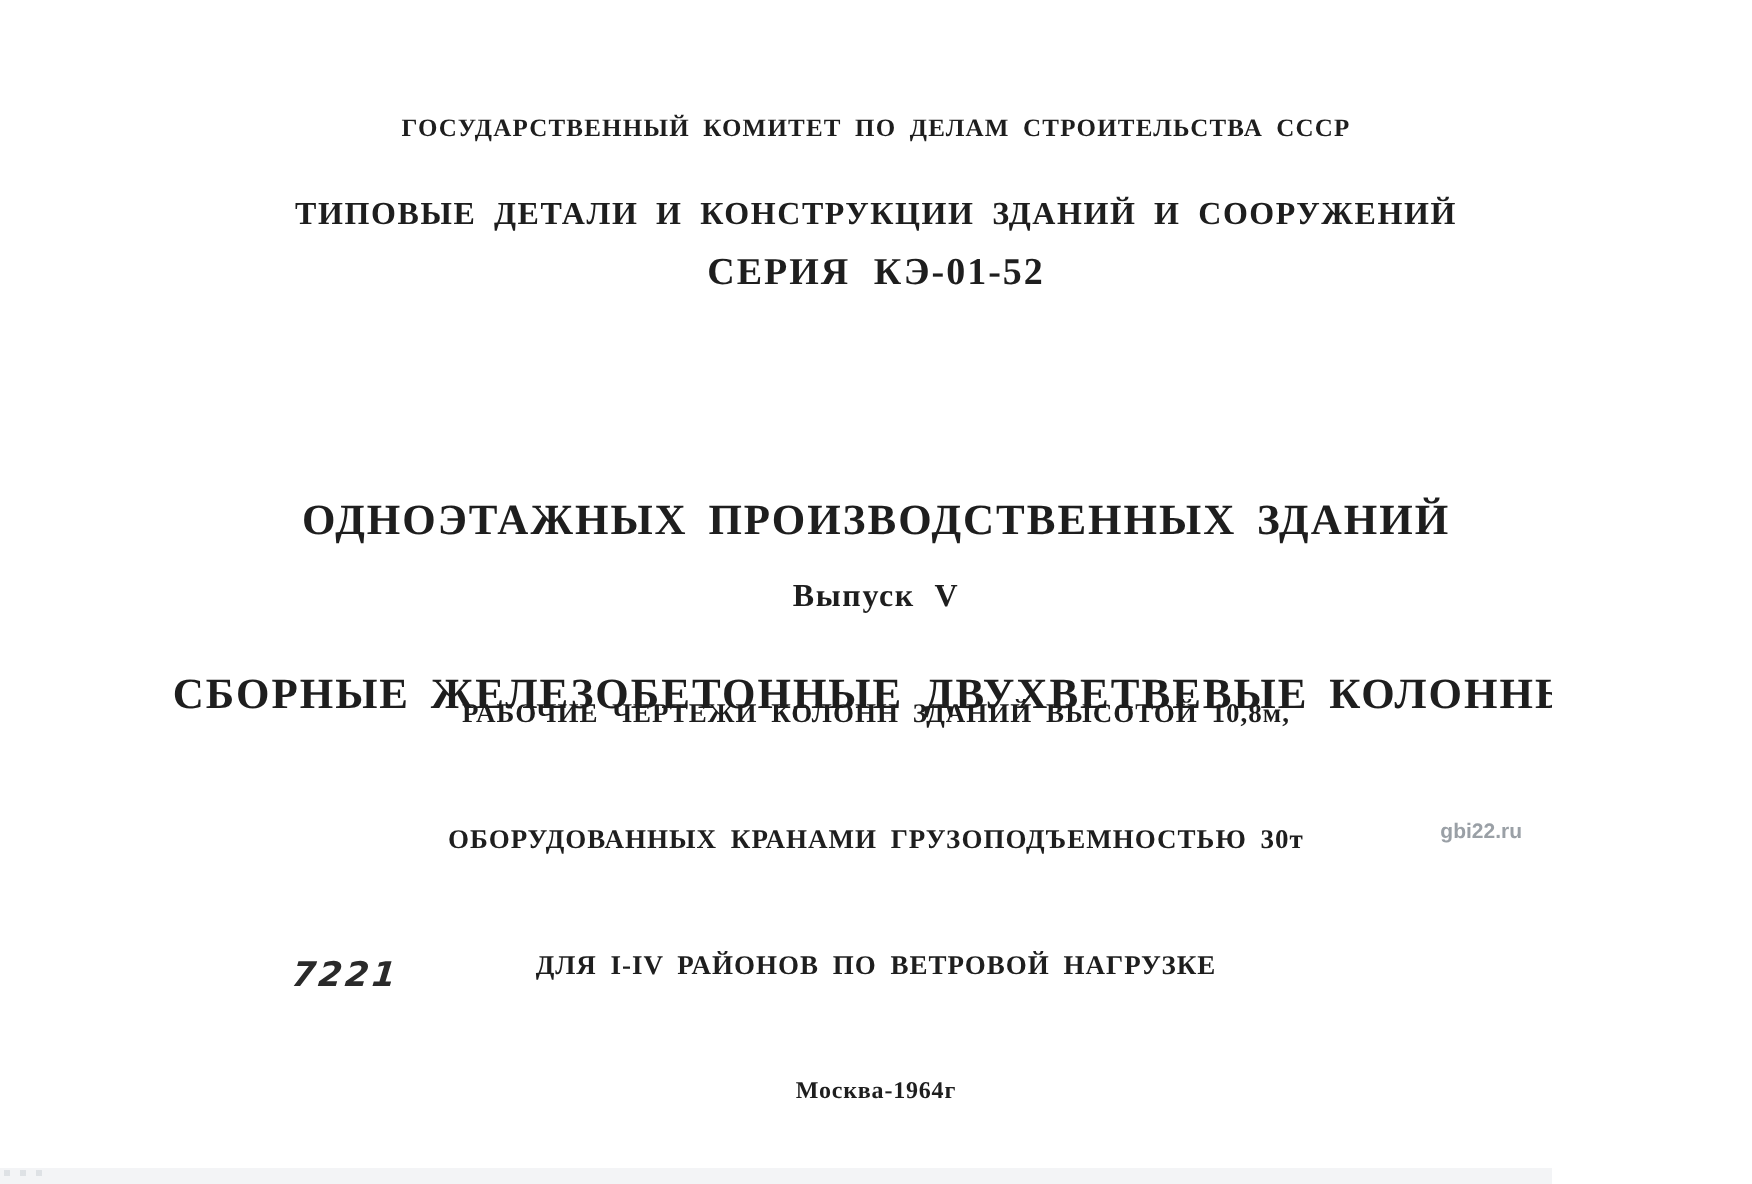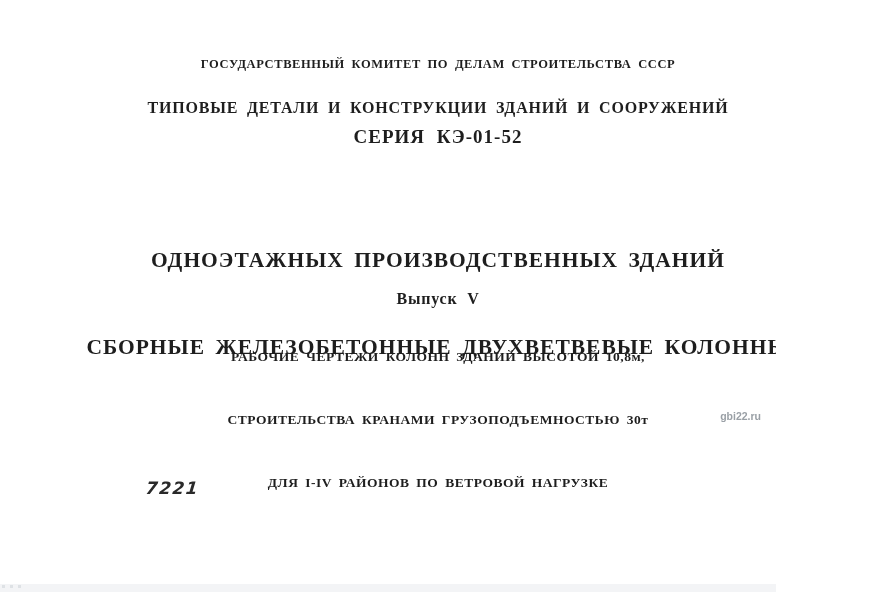--- a/index.html
+++ b/index.html
@@ -125,26 +125,27 @@
 
   <div class="line main-title">
     <div>ОДНОЭТАЖНЫХ ПРОИЗВОДСТВЕННЫХ ЗДАНИЙ</div>
     <div>СБОРНЫЕ ЖЕЛЕЗОБЕТОННЫЕ ДВУХВЕТВЕВЫЕ КОЛОННЫ</div>
   </div>
 
   <div class="line issue">Выпуск V</div>
 
   <div class="line subtitle">
     <div>РАБОЧИЕ ЧЕРТЕЖИ КОЛОНН ЗДАНИЙ ВЫСОТОЙ 10,8м,</div>
-    <div>СТРОИТЕЛЬСТВА КРАНАМИ ГРУЗОПОДЪЕМНОСТЬЮ 30т</div>
+    <div>ОБОРУДОВАННЫХ КРАНАМИ ГРУЗОПОДЪЕМНОСТЬЮ 30т</div>
     <div>ДЛЯ I-IV РАЙОНОВ ПО ВЕТРОВОЙ НАГРУЗКЕ</div>
   </div>
 
   <div class="watermark">gbi22.ru</div>
 
   <div class="inventory-number">7221</div>
 
+  <div class="line imprint">Москва-1964г</div>
 
   <div class="bottom-strip">
     <div class="scan-artifact"></div>
   </div>
 
 </div>
 
 </body></html>

